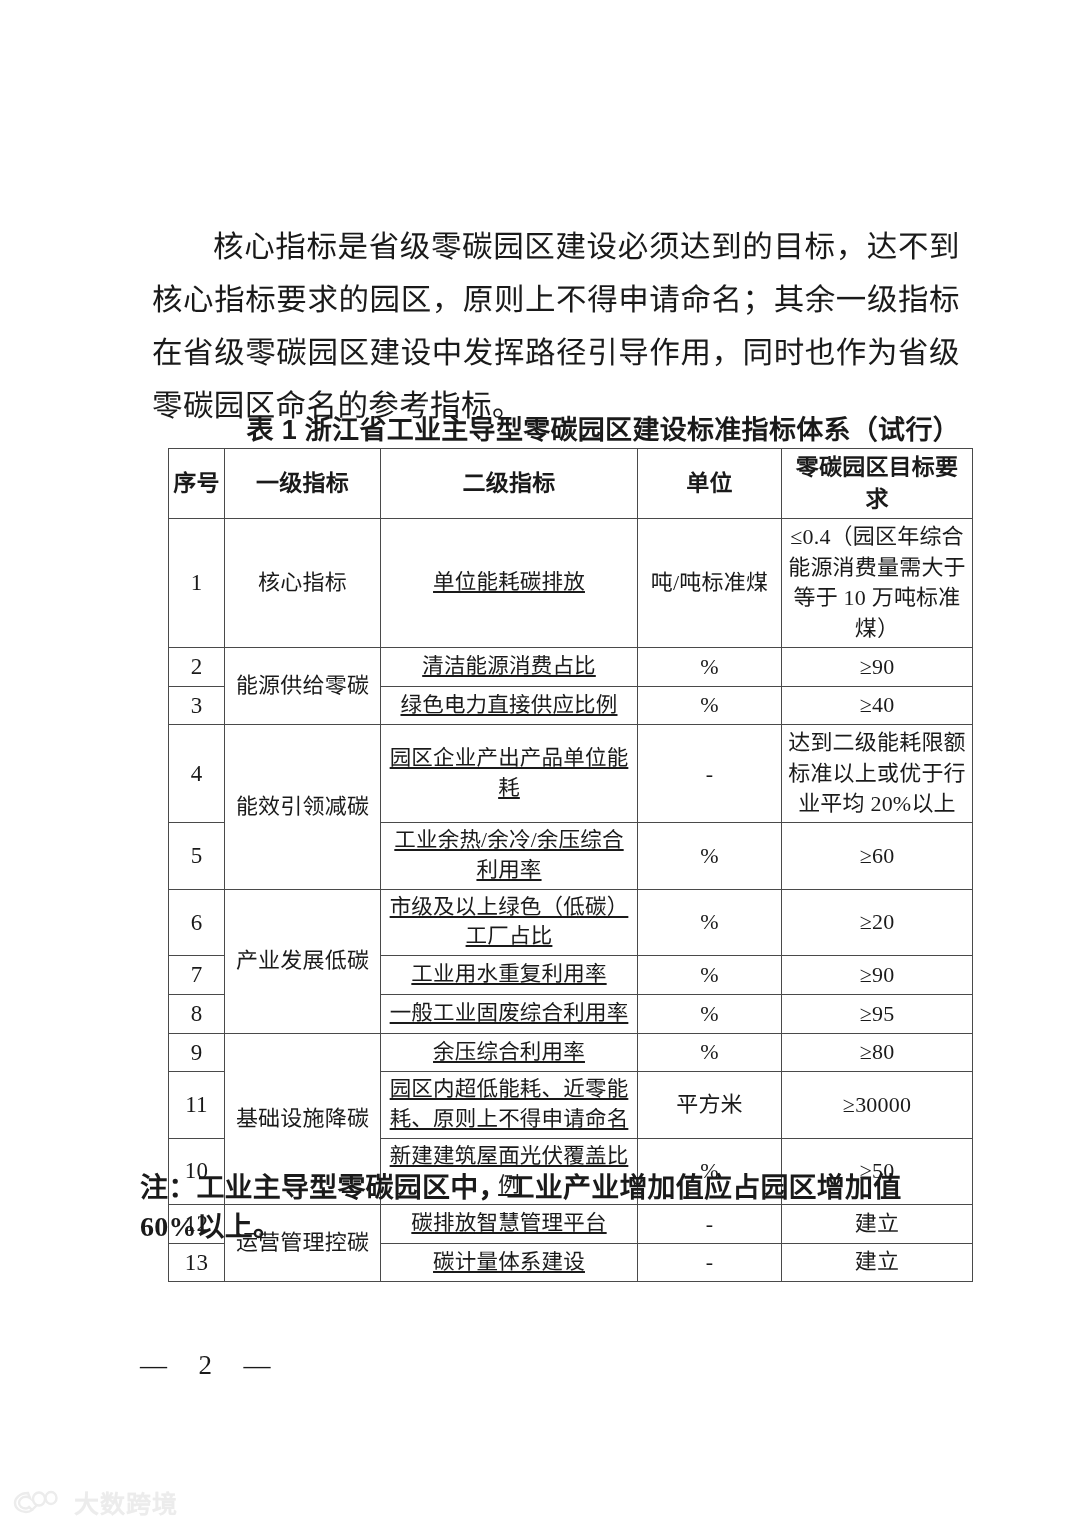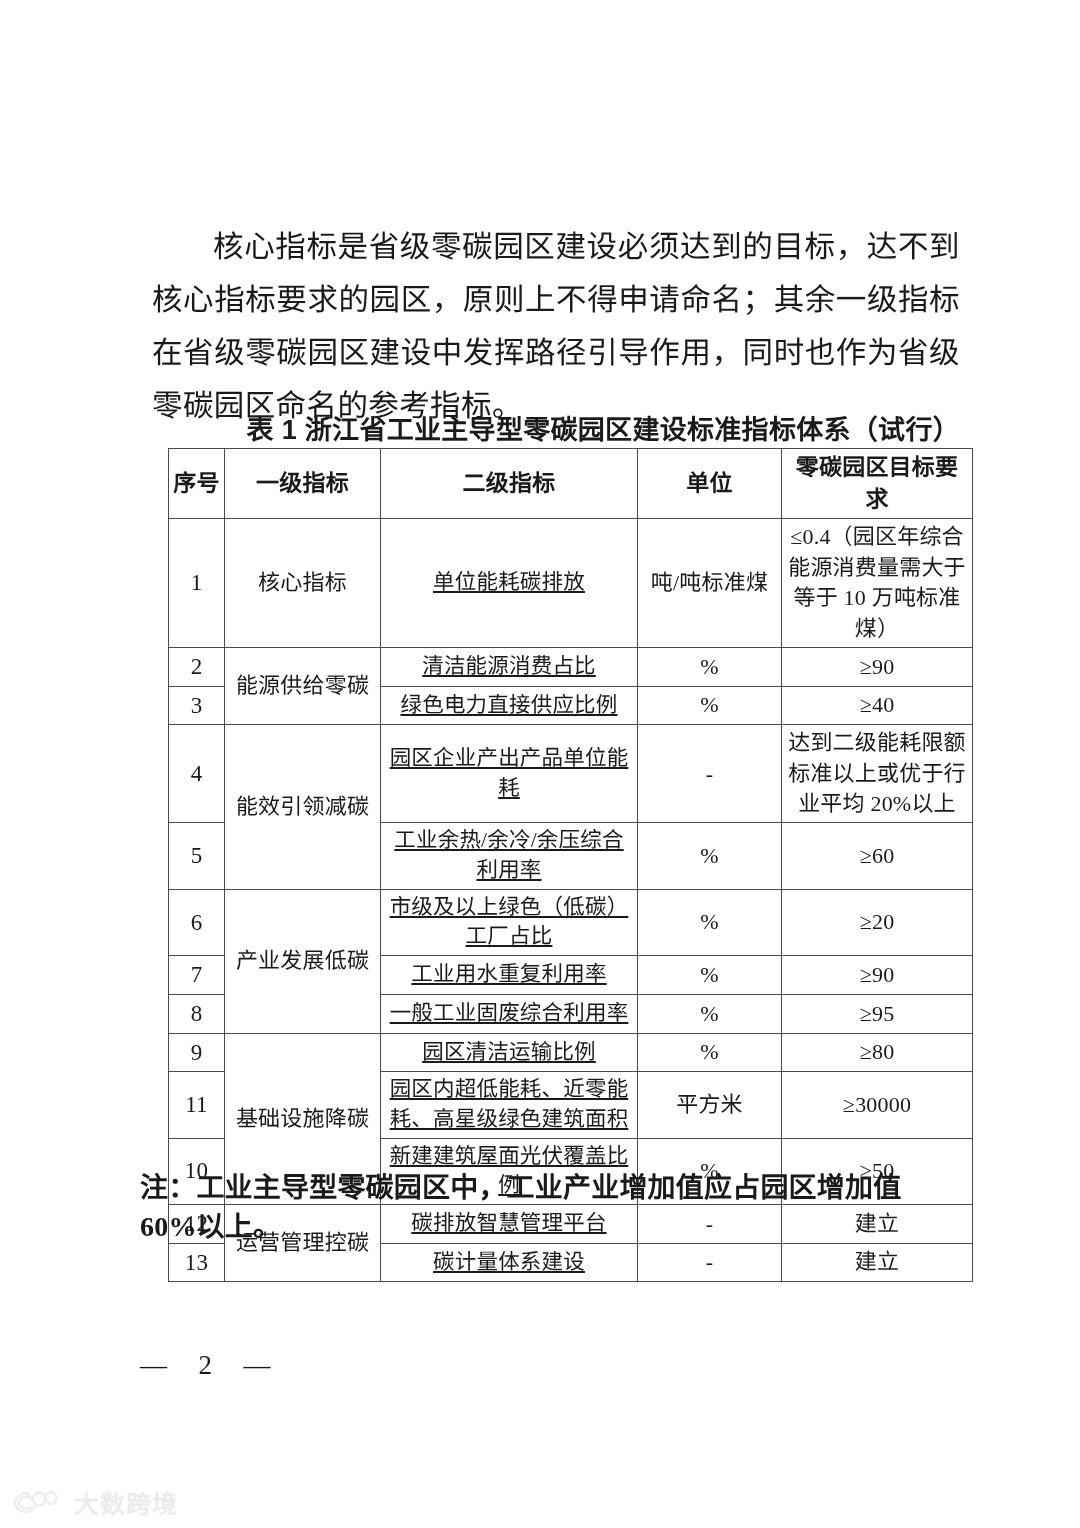--- a/index.html
+++ b/index.html
@@ -226,28 +226,28 @@
       <tr class="r-short">
         <td class="cell-no">8</td>
         <td class="cell-name">一般工业固废综合利用率</td>
         <td class="cell-unit">%</td>
         <td class="cell-target">≥95</td>
       </tr>
 
       <tr class="r-short">
         <td class="cell-no">9</td>
         <td class="cell-group" rowspan="3">基础设施降碳</td>
-        <td class="cell-name">园区清洁运输比例</td>
+        <td class="cell-name">余压综合利用率</td>
         <td class="cell-unit">%</td>
         <td class="cell-target">≥80</td>
       </tr>
 
       <tr class="r-med">
         <td class="cell-no">11</td>
-        <td class="cell-name">园区内超低能耗、近零能耗、高星级绿色建筑面积</td>
+        <td class="cell-name">园区内超低能耗、近零能耗、原则上不得申请命名</td>
         <td class="cell-unit">平方米</td>
         <td class="cell-target">≥30000</td>
       </tr>
 
       <tr class="r-med">
         <td class="cell-no">10</td>
         <td class="cell-name">新建建筑屋面光伏覆盖比例</td>
         <td class="cell-unit">%</td>
         <td class="cell-target">≥50</td>
       </tr>

